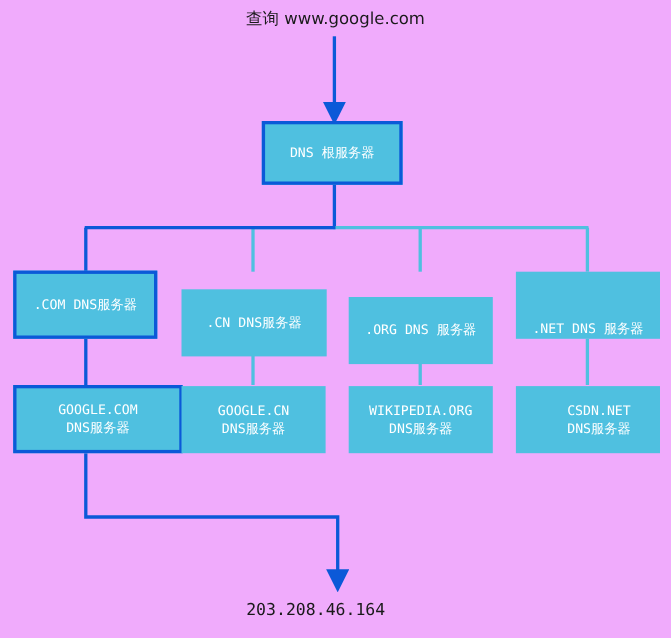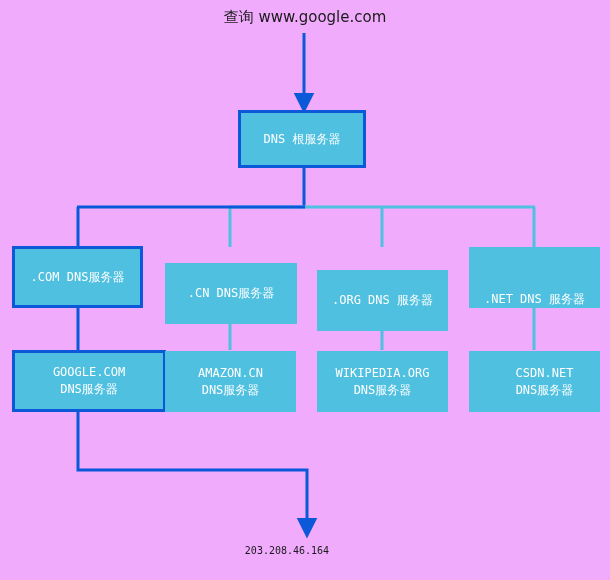--- a/index.html
+++ b/index.html
@@ -63,21 +63,21 @@
     top: 8px;
     width: 610px;
     text-align: center;
   }
   #result-caption {
     left: 0;
     top: 545px;
     width: 574px;
     text-align: center;
     font-family: "DejaVu Sans Mono", monospace;
-    font-size: 10px;
+    font-size: 15px;
   }
 </style>
 </head>
 <body>
 
 <div id="diagram">
 
   <svg id="edges" viewBox="0 0 610 580" width="610" height="580" xmlns="http://www.w3.org/2000/svg">
     <defs>
       <marker id="arrow-blue" viewBox="0 0 12 12" refX="6" refY="6" markerWidth="7" markerHeight="7" orient="auto-start-reverse">
@@ -141,21 +141,21 @@
   </div>
   <div class="node" style="left:469px; top:247px; width:131px; height:61px;align-items:flex-end;">
     <span class="node-label">.NET DNS 服务器</span>
   </div>
 
   <div class="node highlight" style="left:12px; top:350px; width:154px; height:62px;">
     <span class="node-label">GOOGLE.COM
 DNS服务器</span>
   </div>
   <div class="node" style="left:165px; top:351px; width:131px; height:61px;">
-    <span class="node-label">AMAZON.CN
+    <span class="node-label">GOOGLE.CN
 DNS服务器</span>
   </div>
   <div class="node" style="left:317px; top:351px; width:131px; height:61px;justify-content:center;">
     <span class="node-label">WIKIPEDIA.ORG
 DNS服务器</span>
   </div>
   <div class="node" style="left:469px; top:351px; width:131px; height:61px;padding-left:20px;">
     <span class="node-label">CSDN.NET
 DNS服务器</span>
   </div>

